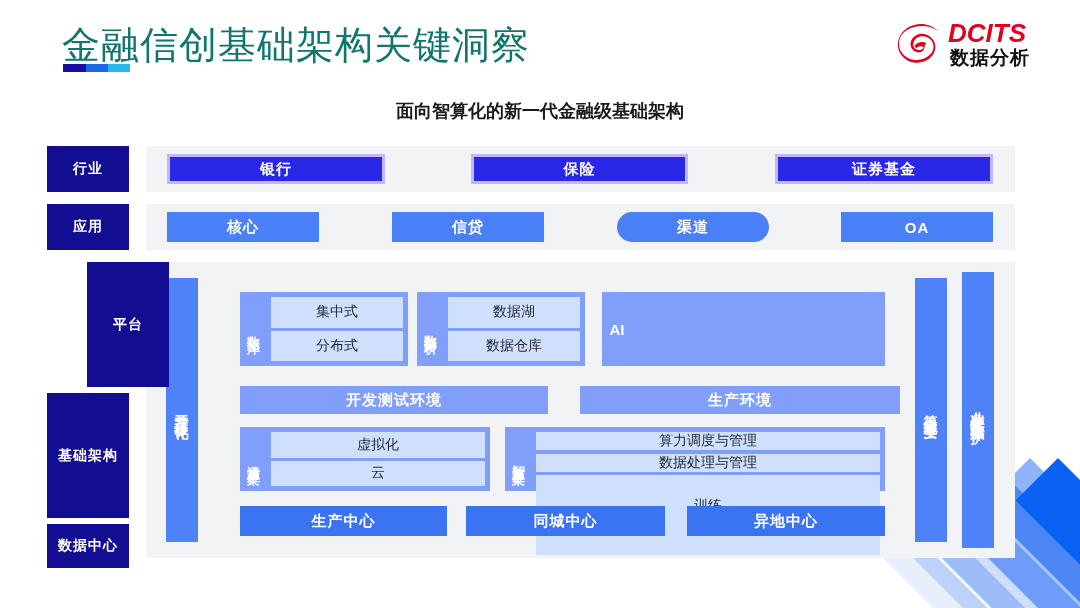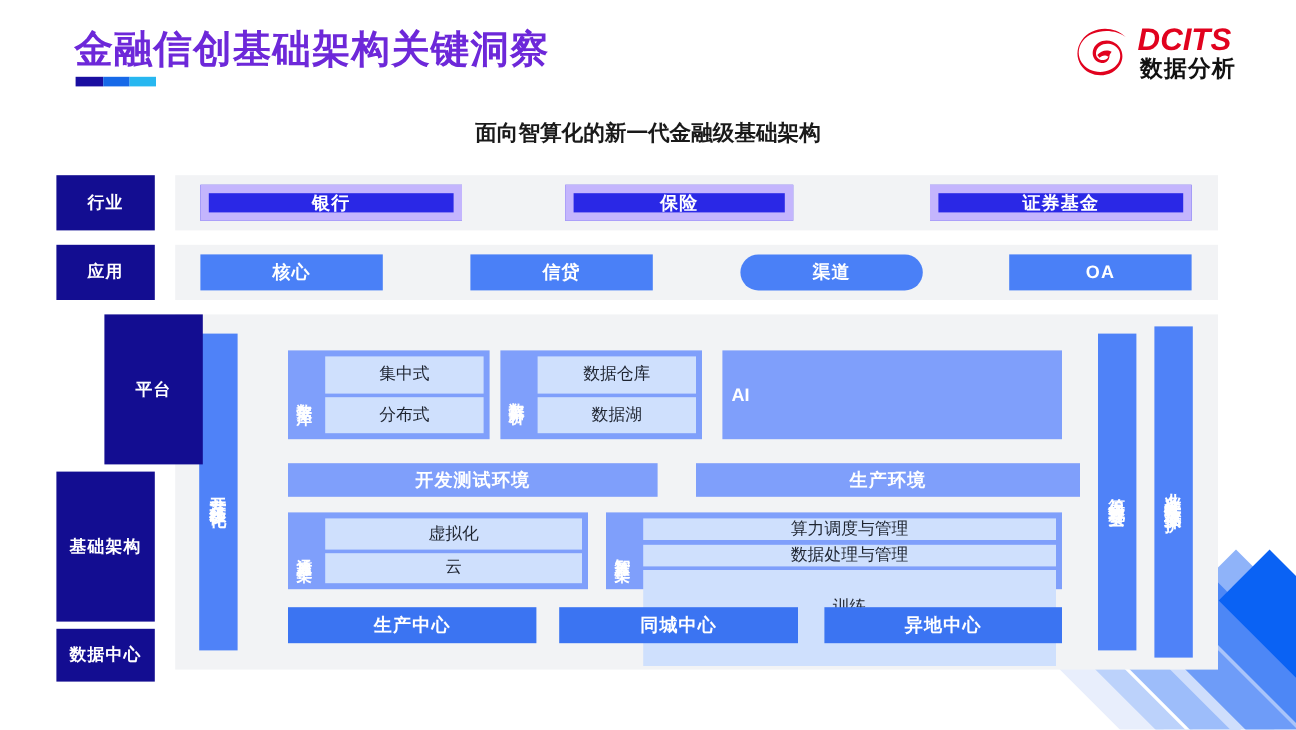--- a/index.html
+++ b/index.html
@@ -23,21 +23,21 @@
   #corner-decor .stripe {
     position: absolute;
     transform: rotate(45deg);
     transform-origin: top left;
   }
 
   
   #header { position: absolute; left: 0; top: 0; width: 1080px; height: 92px; z-index: 3; }
   #page-title {
     position: absolute; left: 62px; top: 20px;
-    font-size: 32px; font-weight: bold; color: #6d28d9;
+    font-size: 38px; font-weight: normal; color: #0f766e;
     letter-spacing: 1px; white-space: nowrap;
   }
   #accent-bar { position: absolute; left: 63px; top: 64px; width: 67px; height: 8px; display: flex; }
   #accent-bar i { display: block; height: 100%; }
 
   
   #logo-block { position: absolute; right: 34px; top: 18px; width: 150px; height: 58px; }
   #logo-mark { position: absolute; left: 0; top: 4px; width: 46px; height: 46px; }
   #logo-dcits {
     position: absolute; left: 52px; top: 2px;
@@ -75,21 +75,21 @@
     letter-spacing: 1px;
     z-index: 3;
   }
 
   
   .panel { background: #f2f3f5; z-index: 1; }
 
   
   .tile-ind {
     background: #2a28e6;
-    border: 7px solid #c4b5fd;
+    border: 3px solid #c4b5fd;
     color: #fff;
     font-size: 15px;
     font-weight: bold;
     letter-spacing: 1px;
     z-index: 2;
   }
   
   .tile-app {
     background: #4a80f7;
     color: #fff;
@@ -197,21 +197,21 @@
   <div class="abs cat ctr" style="left:47px; top:393px; width:82px; height:125px;">
     <span>基础架构</span>
   </div>
   <div class="abs cat ctr" style="left:47px; top:524px; width:82px; height:44px;">
     <span>数据中心</span>
   </div>
 
   <div class="abs tile-ind ctr" style="left:167px; top:154px; width:218px; height:30px;">
     <span>银行</span>
   </div>
-  <div class="abs tile-ind ctr" style="left:471px; top:154px; width:190px; height:30px;">
+  <div class="abs tile-ind ctr" style="left:471px; top:154px; width:217px; height:30px;">
     <span>保险</span>
   </div>
   <div class="abs tile-ind ctr" style="left:775px; top:154px; width:218px; height:30px;">
     <span>证券基金</span>
   </div>
 
   <div class="abs tile-app ctr" style="left:167px; top:212px; width:152px; height:30px;">
     <span>核心</span>
   </div>
   <div class="abs tile-app ctr" style="left:392px; top:212px; width:152px; height:30px;">
@@ -243,22 +243,22 @@
       <div class="chip">集中式</div>
       <div class="chip">分布式</div>
     </div>
   </div>
 
   <div class="abs group" style="left:417px; top:292px; width:168px; height:74px;">
     <div class="glabel" style="width:26px;">
       <span class="vtext">数据分析</span>
     </div>
     <div class="gbody">
+      <div class="chip">数据湖</div>
       <div class="chip">数据仓库</div>
-      <div class="chip">数据湖</div>
     </div>
   </div>
 
   <div class="abs group" style="left:602px; top:292px; width:283px; height:74px;">
     <div class="glabel" style="width:30px; font-size:15px;">
       <span>AI</span>
     </div>
   </div>
 
   <div class="abs env ctr" style="left:240px; top:386px; width:308px; height:28px;">

